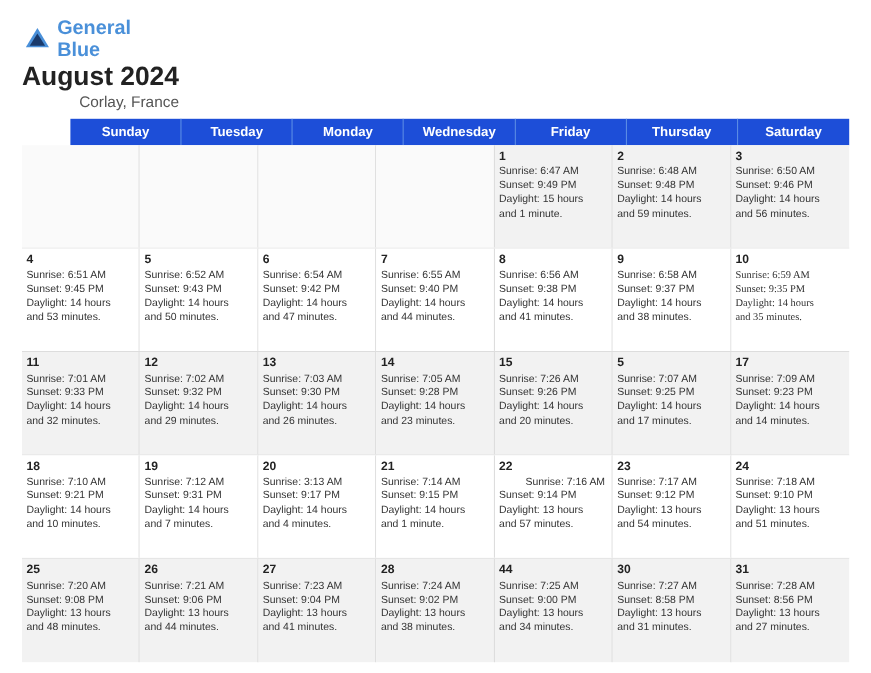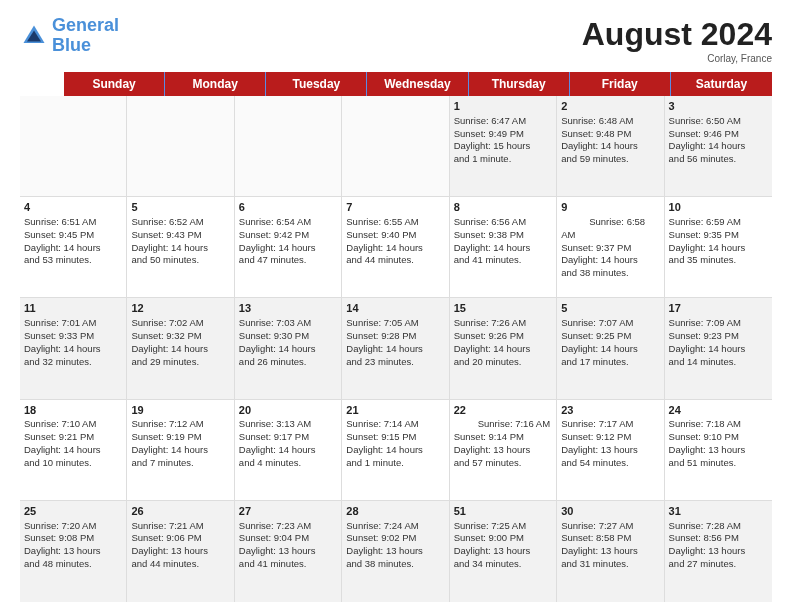--- a/index.html
+++ b/index.html
@@ -12,23 +12,23 @@
     }
     .page {
       width: 792px;
       height: 612px;
       padding: 16px 20px 10px 20px;
       display: flex;
       flex-direction: column;
     }
     .header {
       display: flex;
-      justify-content: space-between;
       align-items: flex-start;
       margin-bottom: 8px;
+      flex-direction: column;
     }
     .logo {
       display: flex;
       align-items: center;
       gap: 4px;
     }
     .logo-text {
       font-size: 18px;
       font-weight: bold;
       color: #1a3a6b;
@@ -38,37 +38,37 @@
       color: #4a90d9;
     }
     .logo-icon {
       width: 28px;
       height: 28px;
     }
     .title-block {
       text-align: right;
     }
     .month-year {
-      font-size: 32px;
+      font-size: 24px;
       font-weight: bold;
       color: #222;
     }
     .location {
-      font-size: 10px;
+      font-size: 14px;
       color: #555;
     }
     .calendar {
       flex: 1;
       display: flex;
       flex-direction: column;
     }
     .cal-header {
       display: grid;
       grid-template-columns: repeat(7, 1fr);
-      background: #b91c1c;
+      background: #1d4ed8;
       margin-left: 44px;
     }
     .cal-header-cell {
       color: #fff;
       font-size: 12px;
       font-weight: bold;
       padding: 5px 4px;
       text-align: center;
       border-right: 1px solid #5a8be4;
     }
@@ -126,25 +126,25 @@
     </div>
     <div class="title-block">
       <div class="month-year">August 2024</div>
       <div class="location">Corlay, France</div>
     </div>
   </div>
 
   <div class="calendar">
     <div class="cal-header">
       <div class="cal-header-cell">Sunday</div>
+      <div class="cal-header-cell">Tuesday</div>
       <div class="cal-header-cell">Monday</div>
-      <div class="cal-header-cell">Tuesday</div>
       <div class="cal-header-cell">Wednesday</div>
+      <div class="cal-header-cell">Friday</div>
       <div class="cal-header-cell">Thursday</div>
-      <div class="cal-header-cell">Friday</div>
       <div class="cal-header-cell">Saturday</div>
     </div>
     <div class="cal-body" id="cal-body">
     <div class="cal-row">
           <div class="cal-cell empty"></div>
           <div class="cal-cell empty"></div>
           <div class="cal-cell empty"></div>
           <div class="cal-cell empty"></div>
           <div class="cal-cell shaded"><span class="day-num">1</span><span style="white-space: pre-line;">Sunrise: 6:47 AM
 Sunset: 9:49 PM
@@ -173,25 +173,25 @@
 Daylight: 14 hours
 and 47 minutes.</span></div>
           <div class="cal-cell"><span class="day-num">7</span><span style="white-space: pre-line;">Sunrise: 6:55 AM
 Sunset: 9:40 PM
 Daylight: 14 hours
 and 44 minutes.</span></div>
           <div class="cal-cell"><span class="day-num">8</span><span style="white-space: pre-line;">Sunrise: 6:56 AM
 Sunset: 9:38 PM
 Daylight: 14 hours
 and 41 minutes.</span></div>
-          <div class="cal-cell"><span class="day-num">9</span><span style="white-space: pre-line; margin-left: 28px;">Sunrise: 6:58 AM
+          <div class="cal-cell"><span class="day-num">9</span><span style="white-space: pre-line;">Sunrise: 6:58 AM
 Sunset: 9:37 PM
 Daylight: 14 hours
 and 38 minutes.</span></div>
-          <div class="cal-cell"><span class="day-num">10</span><span style="white-space: pre-line;">Sunrise: 6:59 AM
+          <div class="cal-cell"><span class="day-num">10</span><span style="white-space: pre-line; font-family: Liberation Serif, serif;">Sunrise: 6:59 AM
 Sunset: 9:35 PM
 Daylight: 14 hours
 and 35 minutes.</span></div>
         </div>
         <div class="cal-row">
           <div class="cal-cell shaded"><span class="day-num">11</span><span style="white-space: pre-line;">Sunrise: 7:01 AM
 Sunset: 9:33 PM
 Daylight: 14 hours
 and 32 minutes.</span></div>
           <div class="cal-cell shaded"><span class="day-num">12</span><span style="white-space: pre-line;">Sunrise: 7:02 AM
@@ -218,21 +218,21 @@
 Sunset: 9:23 PM
 Daylight: 14 hours
 and 14 minutes.</span></div>
         </div>
         <div class="cal-row">
           <div class="cal-cell"><span class="day-num">18</span><span style="white-space: pre-line;">Sunrise: 7:10 AM
 Sunset: 9:21 PM
 Daylight: 14 hours
 and 10 minutes.</span></div>
           <div class="cal-cell"><span class="day-num">19</span><span style="white-space: pre-line;">Sunrise: 7:12 AM
-Sunset: 9:19 PM
+Sunset: 9:31 PM
 Daylight: 14 hours
 and 7 minutes.</span></div>
           <div class="cal-cell"><span class="day-num">20</span><span style="white-space: pre-line;">Sunrise: 3:13 AM
 Sunset: 9:17 PM
 Daylight: 14 hours
 and 4 minutes.</span></div>
           <div class="cal-cell"><span class="day-num">21</span><span style="white-space: pre-line;">Sunrise: 7:14 AM
 Sunset: 9:15 PM
 Daylight: 14 hours
 and 1 minute.</span></div>
@@ -259,21 +259,21 @@
 Daylight: 13 hours
 and 44 minutes.</span></div>
           <div class="cal-cell shaded"><span class="day-num">27</span><span style="white-space: pre-line;">Sunrise: 7:23 AM
 Sunset: 9:04 PM
 Daylight: 13 hours
 and 41 minutes.</span></div>
           <div class="cal-cell shaded"><span class="day-num">28</span><span style="white-space: pre-line;">Sunrise: 7:24 AM
 Sunset: 9:02 PM
 Daylight: 13 hours
 and 38 minutes.</span></div>
-          <div class="cal-cell shaded"><span class="day-num">51</span><span style="white-space: pre-line;">Sunrise: 7:25 AM
+          <div class="cal-cell shaded"><span class="day-num">44</span><span style="white-space: pre-line;">Sunrise: 7:25 AM
 Sunset: 9:00 PM
 Daylight: 13 hours
 and 34 minutes.</span></div>
           <div class="cal-cell shaded"><span class="day-num">30</span><span style="white-space: pre-line;">Sunrise: 7:27 AM
 Sunset: 8:58 PM
 Daylight: 13 hours
 and 31 minutes.</span></div>
           <div class="cal-cell shaded"><span class="day-num">31</span><span style="white-space: pre-line;">Sunrise: 7:28 AM
 Sunset: 8:56 PM
 Daylight: 13 hours

